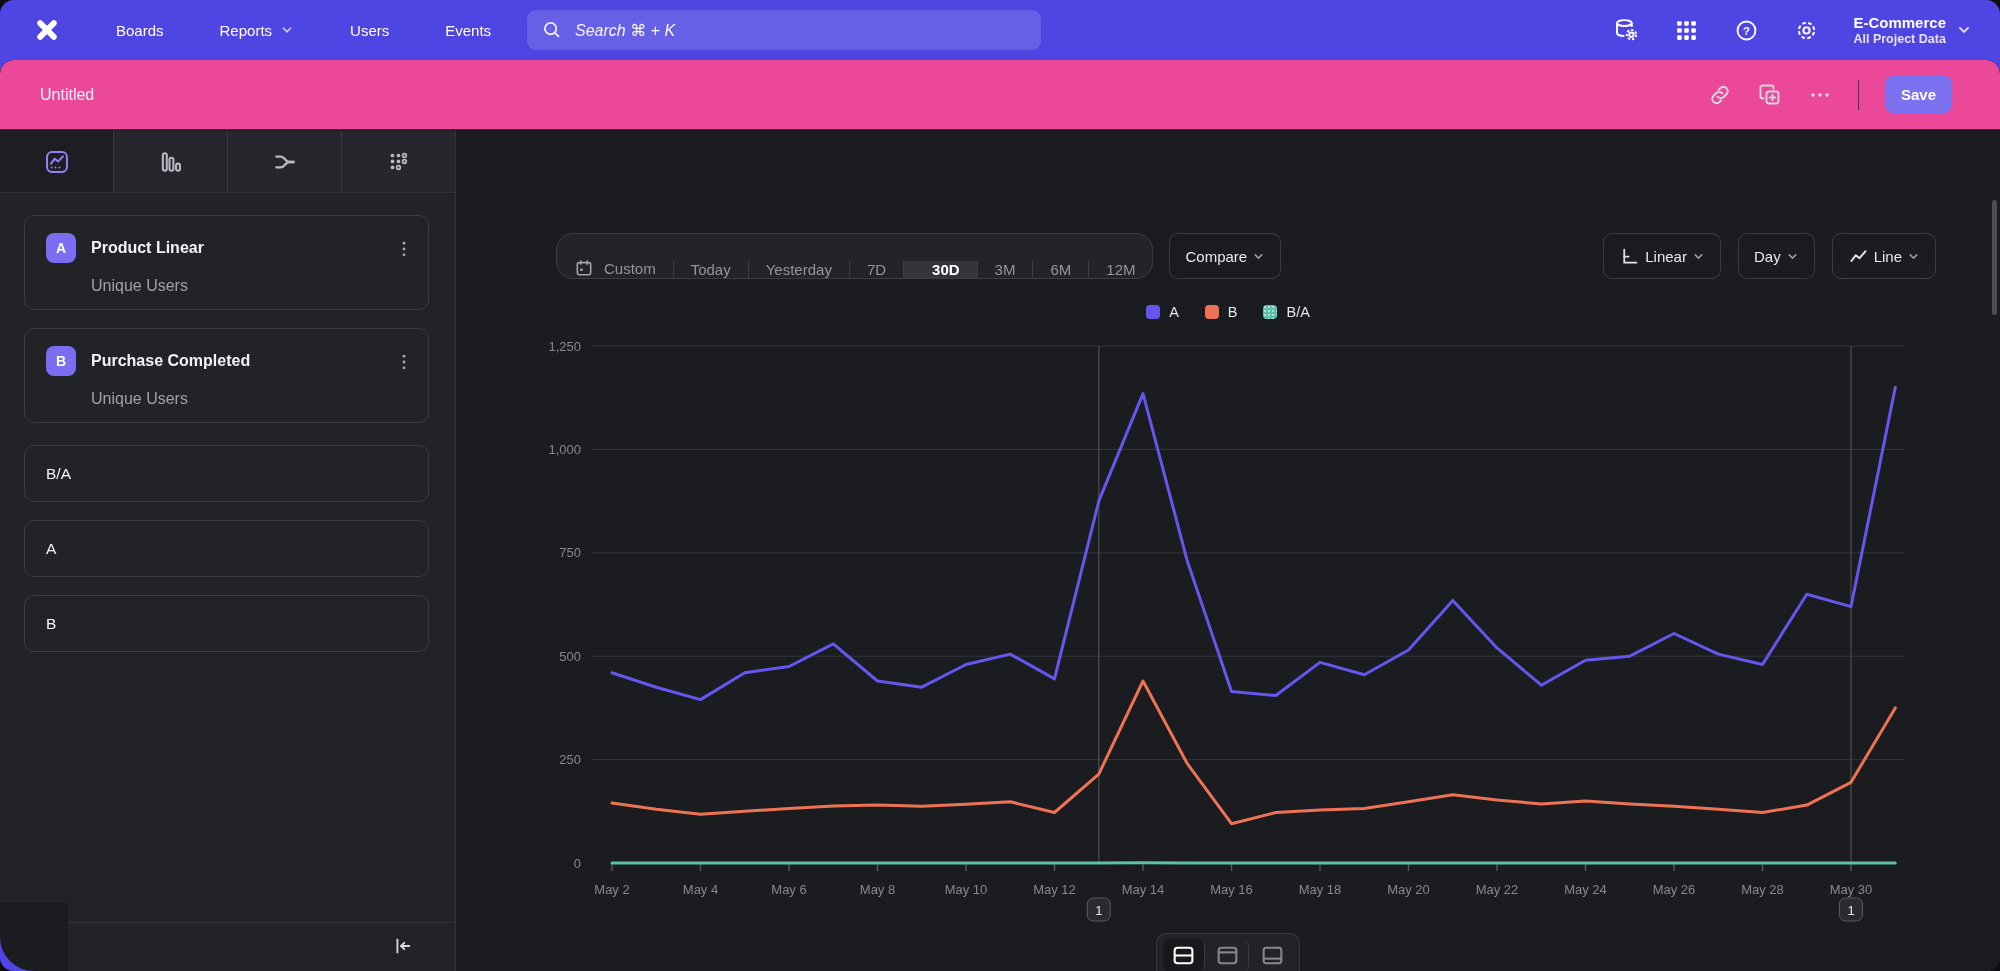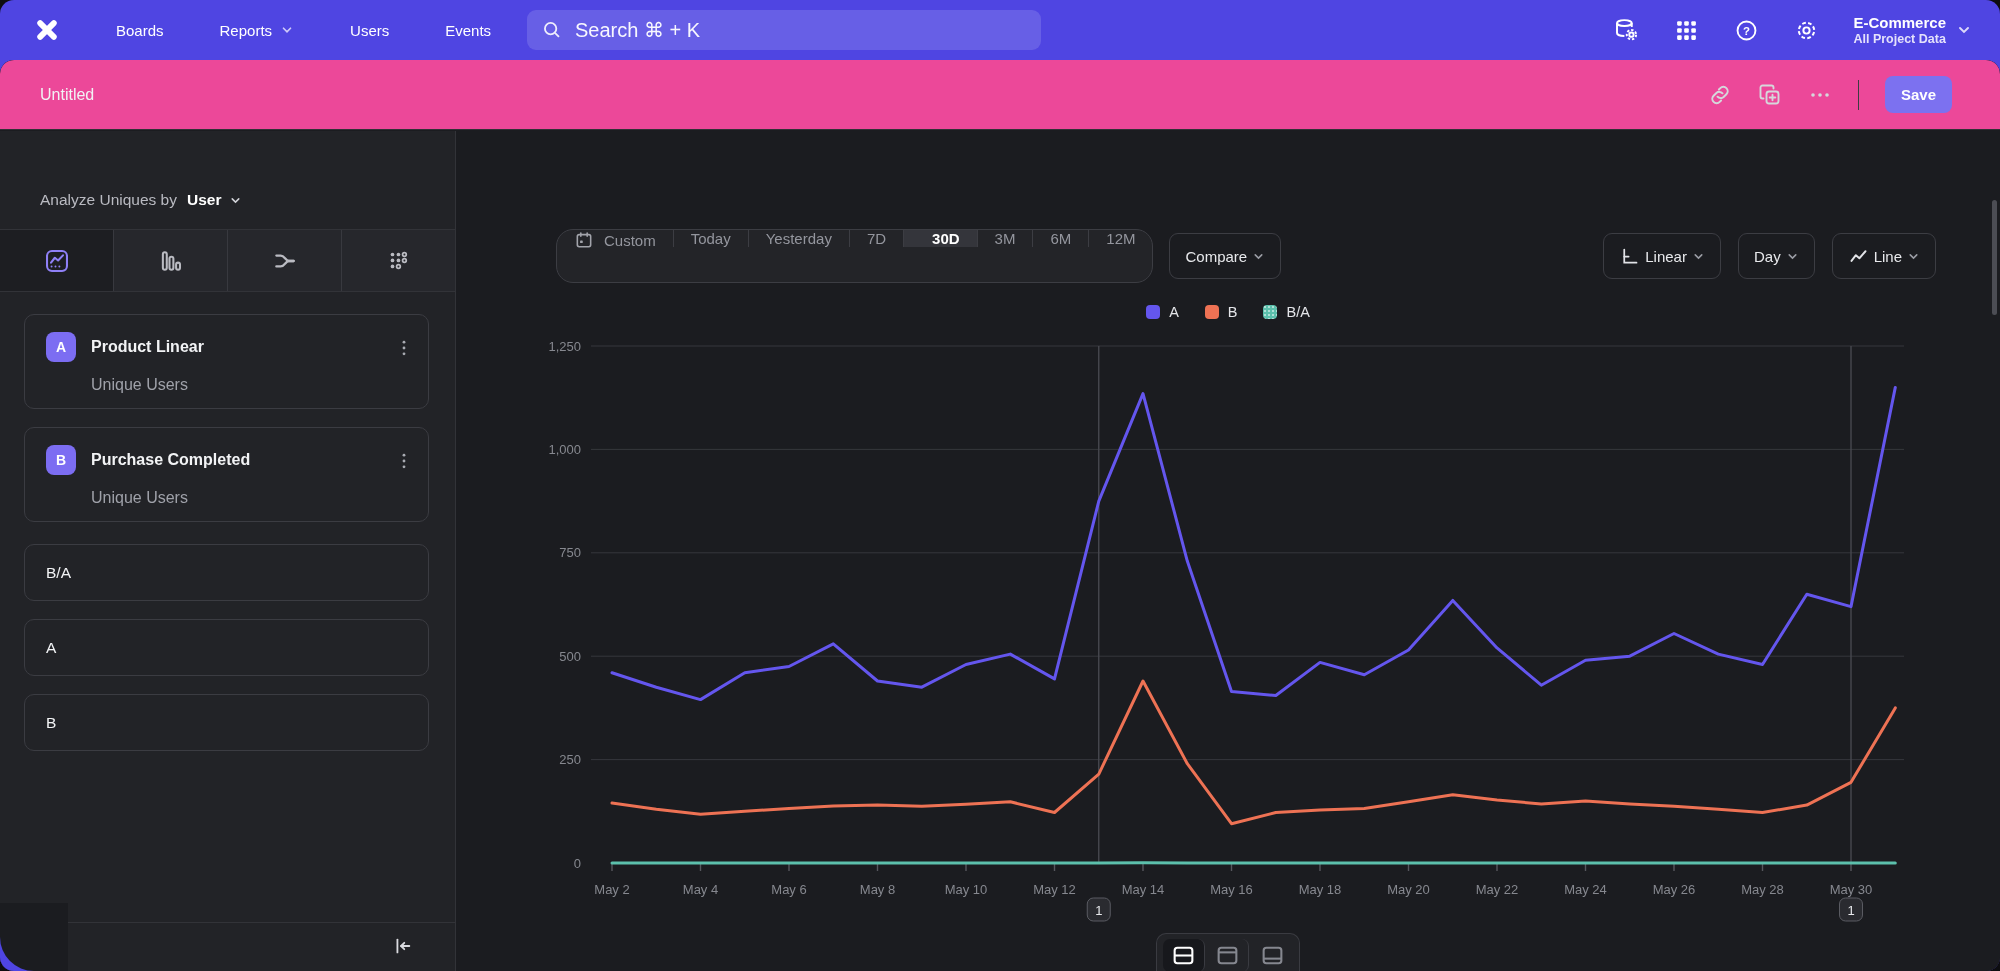--- a/index.html
+++ b/index.html
@@ -8,21 +8,21 @@
   .app { position:relative; width:2000px; height:971px; background:#4f45e2; border-radius:14px; overflow:hidden; }
 
   
   .topnav { position:relative; height:60px; display:flex; align-items:center; }
   .logo { margin-left:30px; width:34px; height:34px; display:flex; align-items:center; justify-content:center; color:#fff; }
   .nav-items { display:flex; align-items:center; margin-left:52px; gap:56px; }
   .nav-item { display:flex; align-items:center; gap:8px; color:#fff; font-size:15px; cursor:pointer; }
   .nav-item .chev { color:#cfcaf8; display:flex; }
   .search { position:absolute; left:527px; top:10px; width:514px; height:40px; background:rgba(255,255,255,.14); border-radius:9px; display:flex; align-items:center; padding:0 14px; gap:12px; color:#fff; cursor:text; }
   .search svg { color:#efeefc; }
-  .search span { font-size:20px; color:rgba(255,255,255,.95); }
+  .search span { font-size:16px; color:rgba(255,255,255,.95);font-style:italic; }
   .nav-right { position:absolute; right:28px; top:0; height:60px; display:flex; align-items:center; gap:34px; }
   .nav-icon { width:26px; height:26px; color:#fff; display:flex; align-items:center; justify-content:center; cursor:pointer; }
   .project { display:flex; align-items:center; gap:10px; cursor:pointer; }
   .project-text { text-align:left; }
   .project-name { font-size:15px; font-weight:700; color:#fff; line-height:18px; }
   .project-scope { font-size:12.5px; font-weight:700; color:#e4e1fb; line-height:15px; }
   .project .chev { color:#dcd8fa; display:flex; }
 
   
   .page { position:absolute; top:60px; left:0; right:0; bottom:0; background:#1b1c20; border-radius:14px 14px 0 0; }
@@ -60,21 +60,21 @@
   .metric-title { font-size:16px; font-weight:700; color:#f2f3f5; }
   .metric-sub { margin:14px 0 0 45px; font-size:16px; color:#9fa1a9; }
   .kebab { position:absolute; right:14px; top:22px; width:20px; height:22px; color:#a9abb2; display:flex; cursor:pointer; }
   .formula-card { background:#222327; border:1px solid #3b3c42; border-radius:10px; height:57px; display:flex; align-items:center; padding-left:21px; font-size:15.5px; color:#f2f3f5; cursor:grab; }
   .sidebar-footer { position:absolute; left:0; right:0; bottom:0; height:49px; border-top:1px solid #323338; display:flex; align-items:center; justify-content:flex-end; padding-right:40px; }
   .collapse-btn { width:24px; height:24px; color:#d9dadf; display:flex; cursor:pointer; }
 
   
   .main { position:relative; flex:1; background:#1b1c20; }
   .controls-row { position:absolute; top:102px; left:100px; right:64px; height:46px; display:flex; align-items:center; }
-  .segmented { display:flex; align-items:flex-start; height:54px; border:1px solid #3c3d43; background:#232428; border-radius:17px; overflow:hidden; }
+  .segmented { display:flex; align-items:flex-end; height:46px; border:1px solid #3c3d43; background:#232428; border-radius:17px; overflow:hidden; }
   .seg { display:flex; align-items:center; gap:10px; padding:0 17px; font-size:15px; color:#94969e; border-left:1px solid #3c3d43; cursor:pointer; white-space:nowrap; }
   .seg:first-child { border-left:none; }
   .seg.active { background:#34353b; color:#fff; font-weight:700;padding-left:28px; }
   .seg .cal { display:flex; color:#a2a4ab; }
   .ctl-btn { display:flex; align-items:center; gap:5px; height:46px; padding:0 15px; border:1px solid #3c3d43; border-radius:9px; background:transparent; color:#e8e9ec; font-size:15px; cursor:pointer; }
   .ctl-btn .chev { color:#9a9ca4; display:flex; }
   .ctl-btn .ic { display:flex; color:#e2e3e7; }
   .compare-btn { margin-left:16px; }
   .right-ctls { margin-left:auto; display:flex; gap:17px;padding-left:16px; }
 
@@ -214,31 +214,20 @@
               </span>
             </span>
         <div class="doc-divider"></div>
         <button class="save-btn">Save</button>
       </div>
     </div>
 
     <div class="content">
 
       <aside class="sidebar">
-        <div class="analyze-row">
-          <span class="analyze-label">Analyze Uniques by</span>
-          <span class="analyze-value">
-            <span>User</span>
-            <span class="chev">
-              <svg width="13" height="13" viewBox="0 0 20 20" fill="none" stroke="currentColor" stroke-width="2.4" stroke-linecap="round">
-                    <path d="M5 7.5 L10 12.5 L15 7.5"></path>
-                  </svg>
-            </span>
-          </span>
-        </div>
         <div class="tab-row" id="sidebar-tabs">
               <div class="s-tab active">
                 <span style="display: flex;">
                   <svg width="26" height="26" viewBox="0 0 24 24" fill="none" stroke="currentColor" stroke-width="1.9" stroke-linecap="round" stroke-linejoin="round">
                     <rect x="2.8" y="2.8" width="18.4" height="18.4" rx="4.5"></rect>
                     <polyline points="6.5,13.5 10,9 13,11.5 17.5,6.8"></polyline>
                     <circle cx="7" cy="17" r="0.9" fill="currentColor" stroke="none"></circle>
                     <circle cx="10.6" cy="17" r="0.9" fill="currentColor" stroke="none"></circle>
                     <circle cx="14.2" cy="17" r="0.9" fill="currentColor" stroke="none"></circle>
                   </svg>

